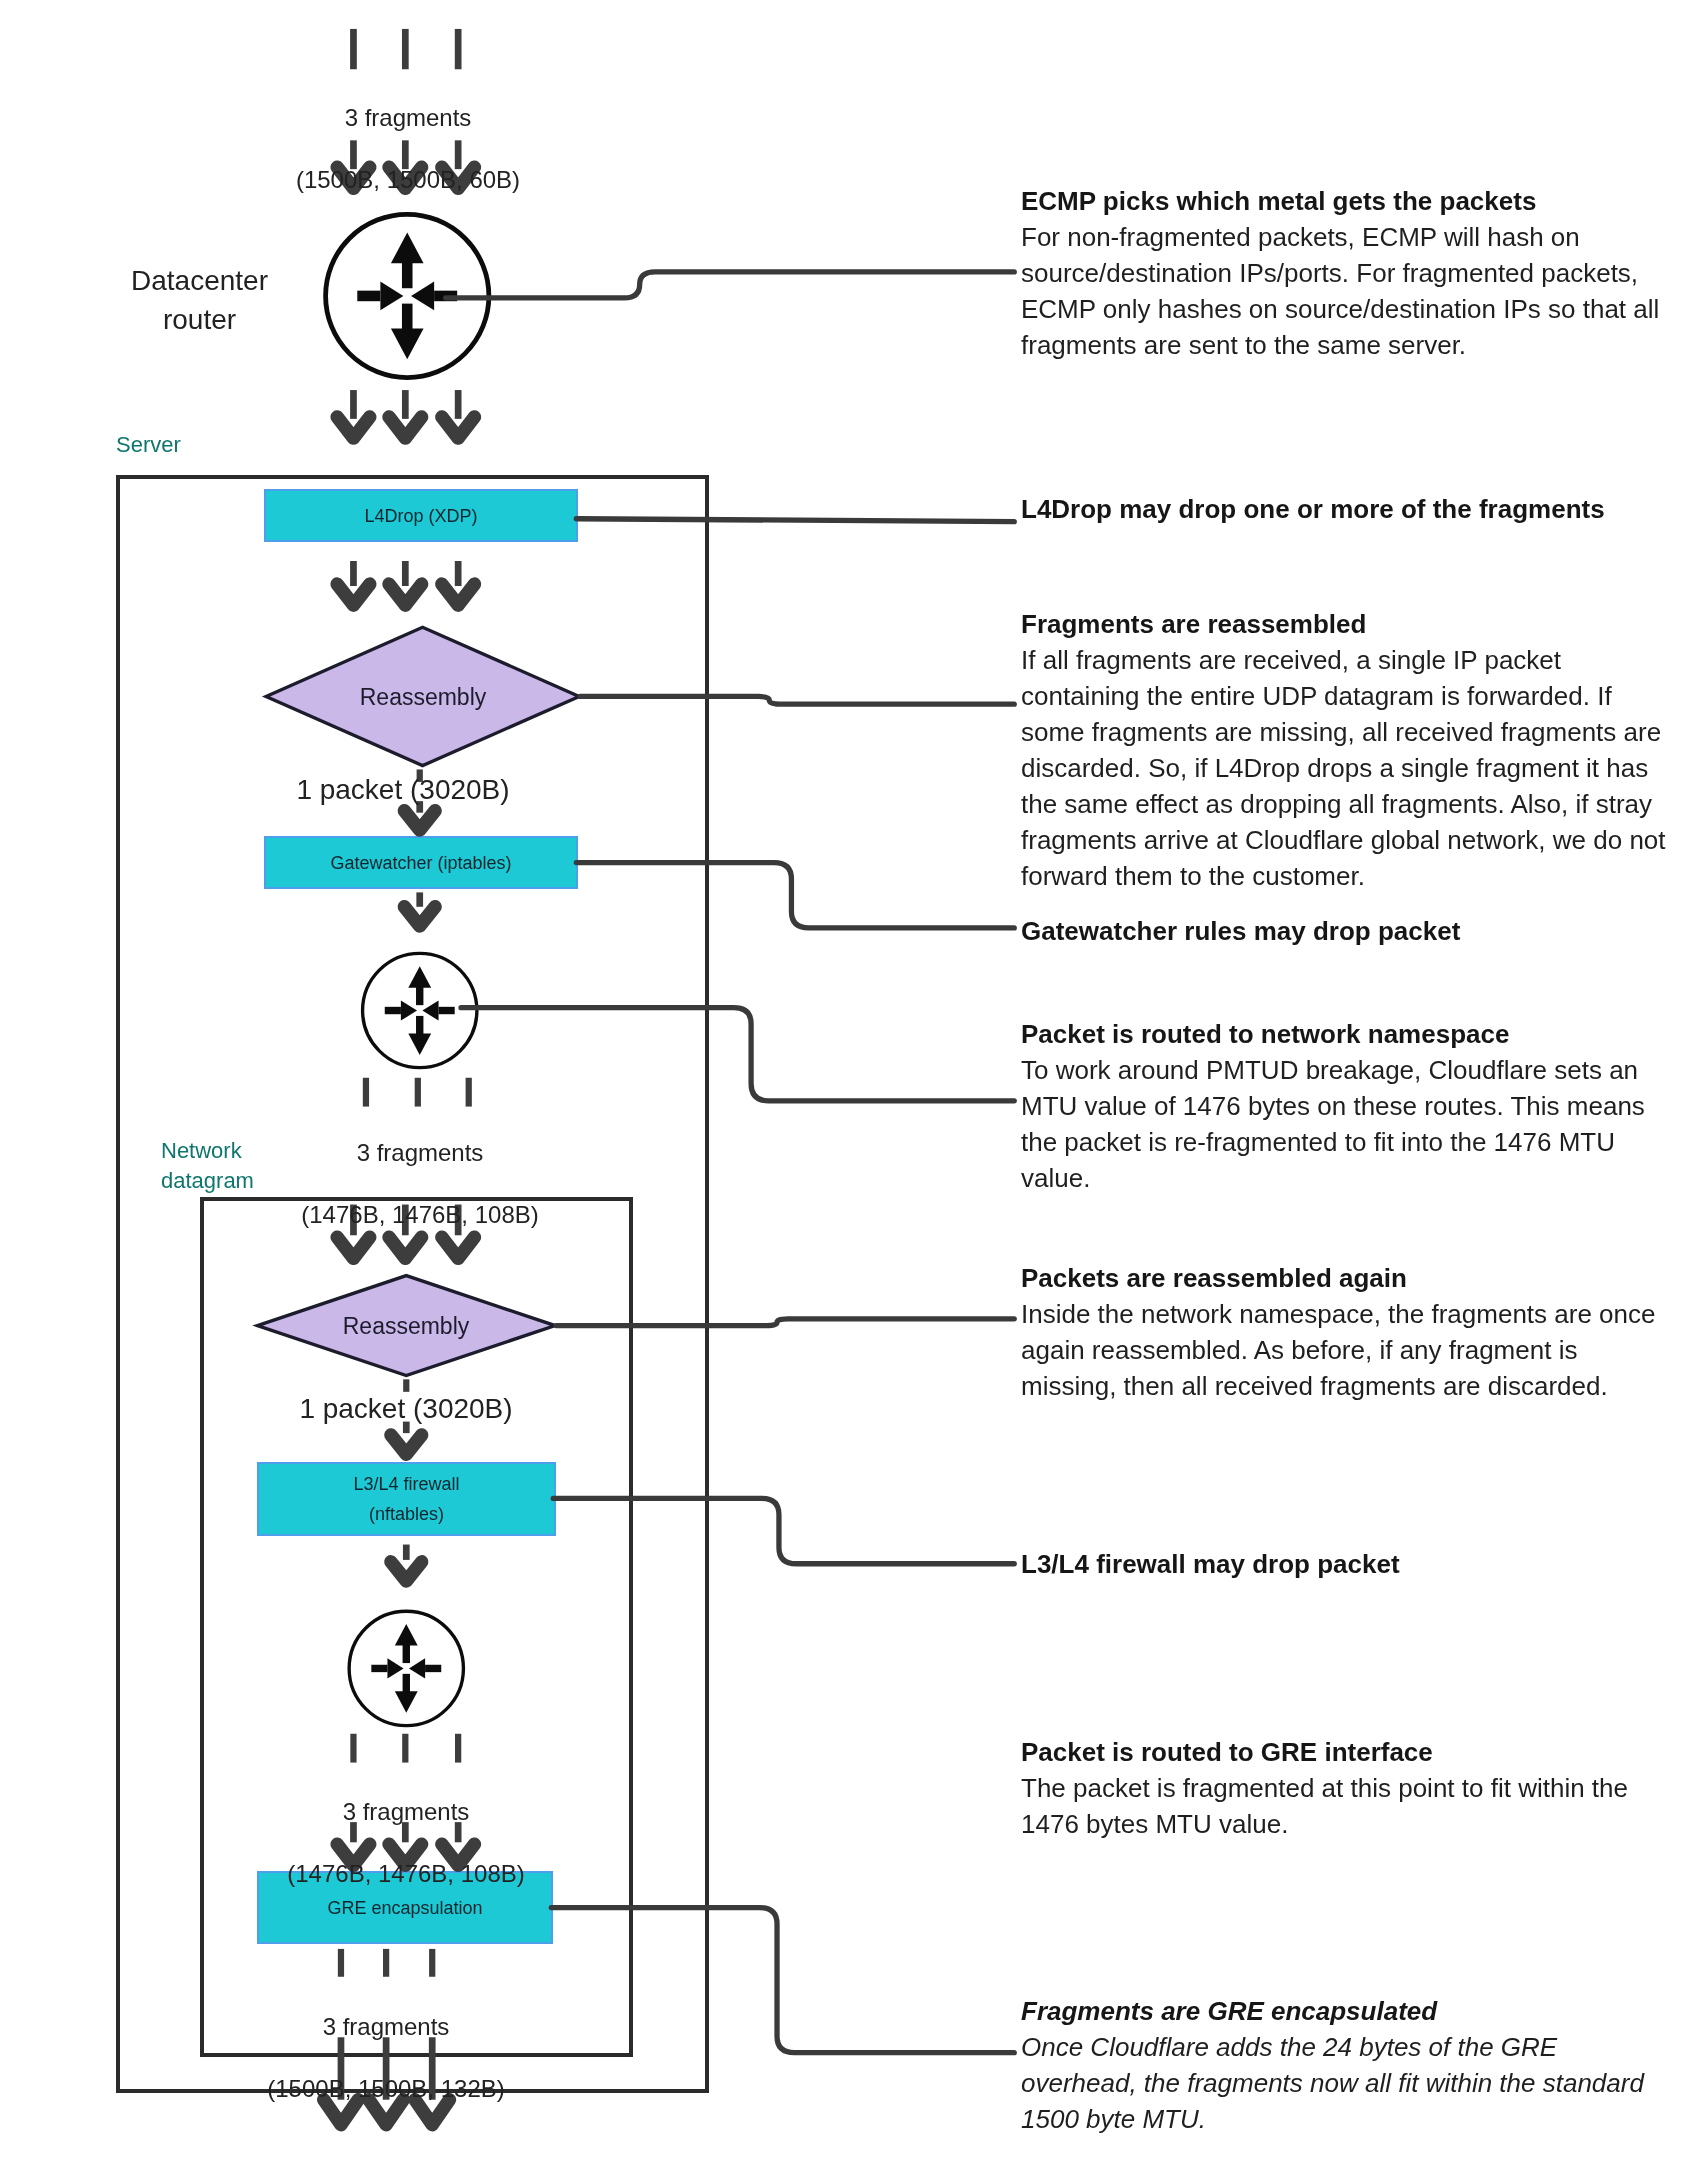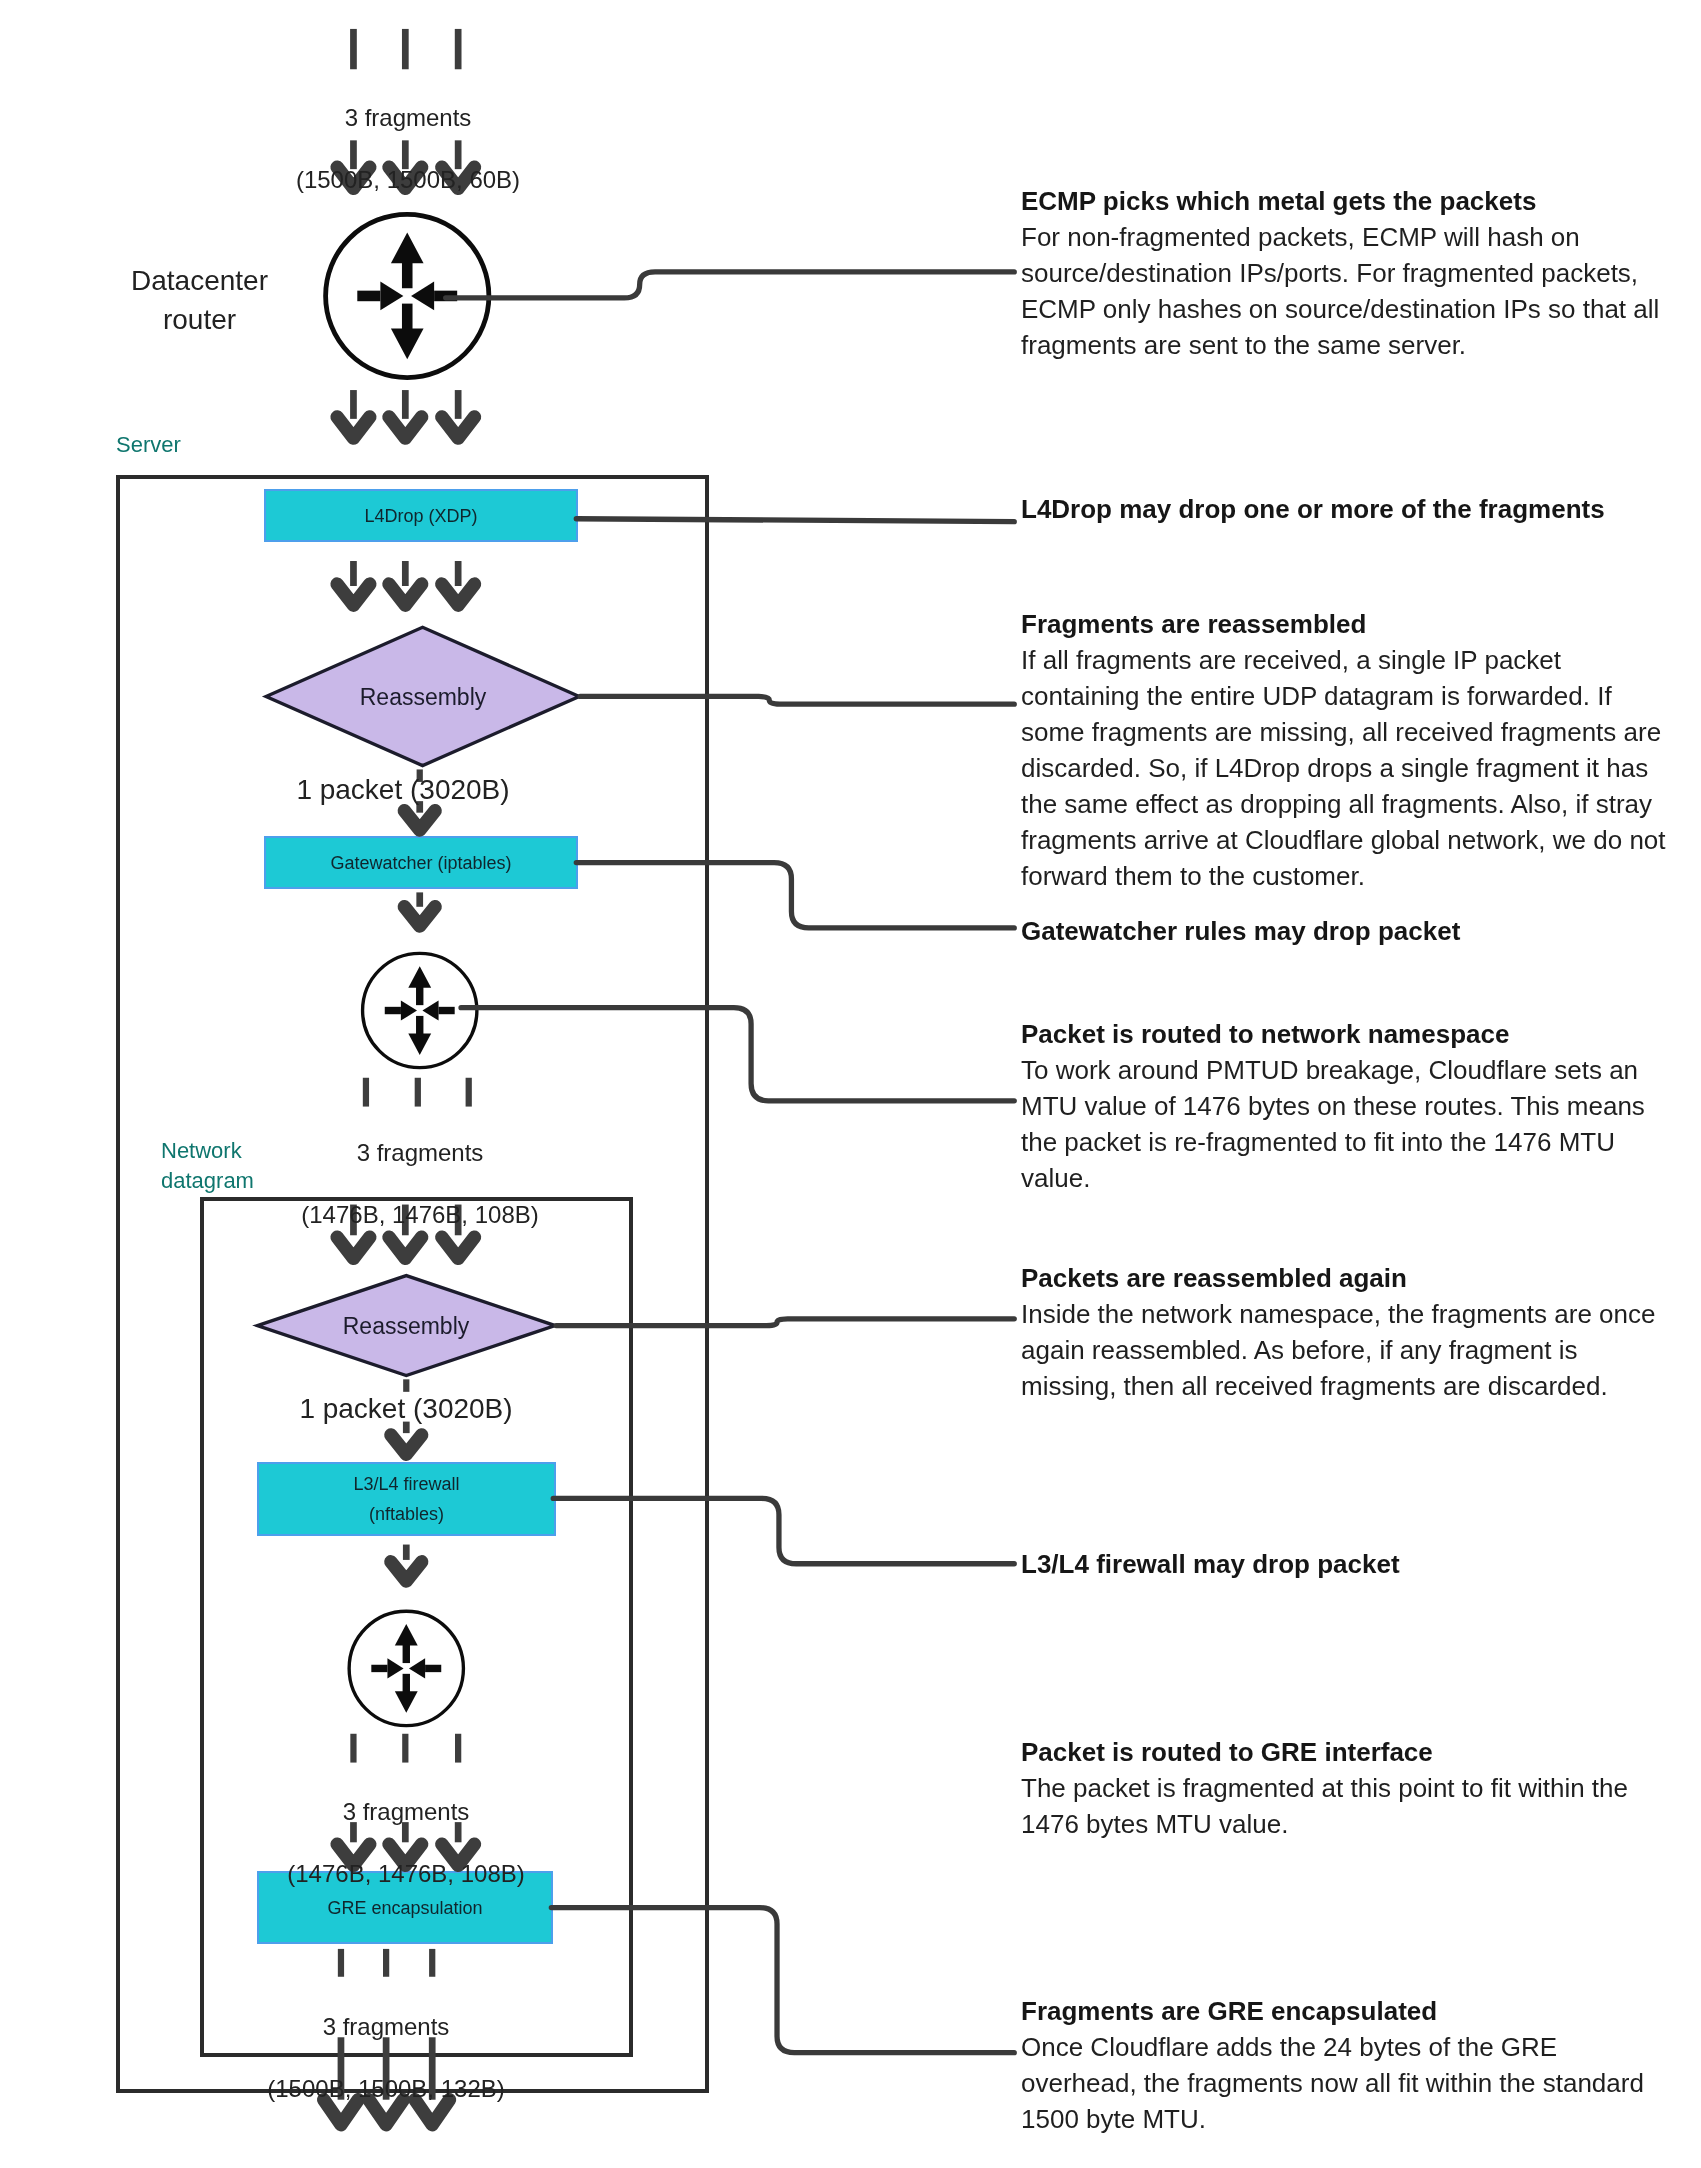--- a/index.html
+++ b/index.html
@@ -249,19 +249,19 @@
     <div class="hd">Packets are reassembled again</div>
     <div class="bd">Inside the network namespace, the fragments are once again reassembled. As before, if any fragment is missing, then all received fragments are discarded.</div>
   </div>
   <div class="ann" style="top:1546px;">
     <div class="hd">L3/L4 firewall may drop packet</div>
   </div>
   <div class="ann" style="top:1734px;">
     <div class="hd">Packet is routed to GRE interface</div>
     <div class="bd">The packet is fragmented at this point to fit within the 1476 bytes MTU value.</div>
   </div>
-  <div class="ann" style="top:1993px;">
+  <div class="ann" style="top:1993px;font-style:italic;">
     <div class="hd">Fragments are GRE encapsulated</div>
     <div class="bd">Once Cloudflare adds the 24 bytes of the GRE overhead, the fragments now all fit within the standard 1500 byte MTU.</div>
   </div>
 
 </div>
 
 
 </body></html>

